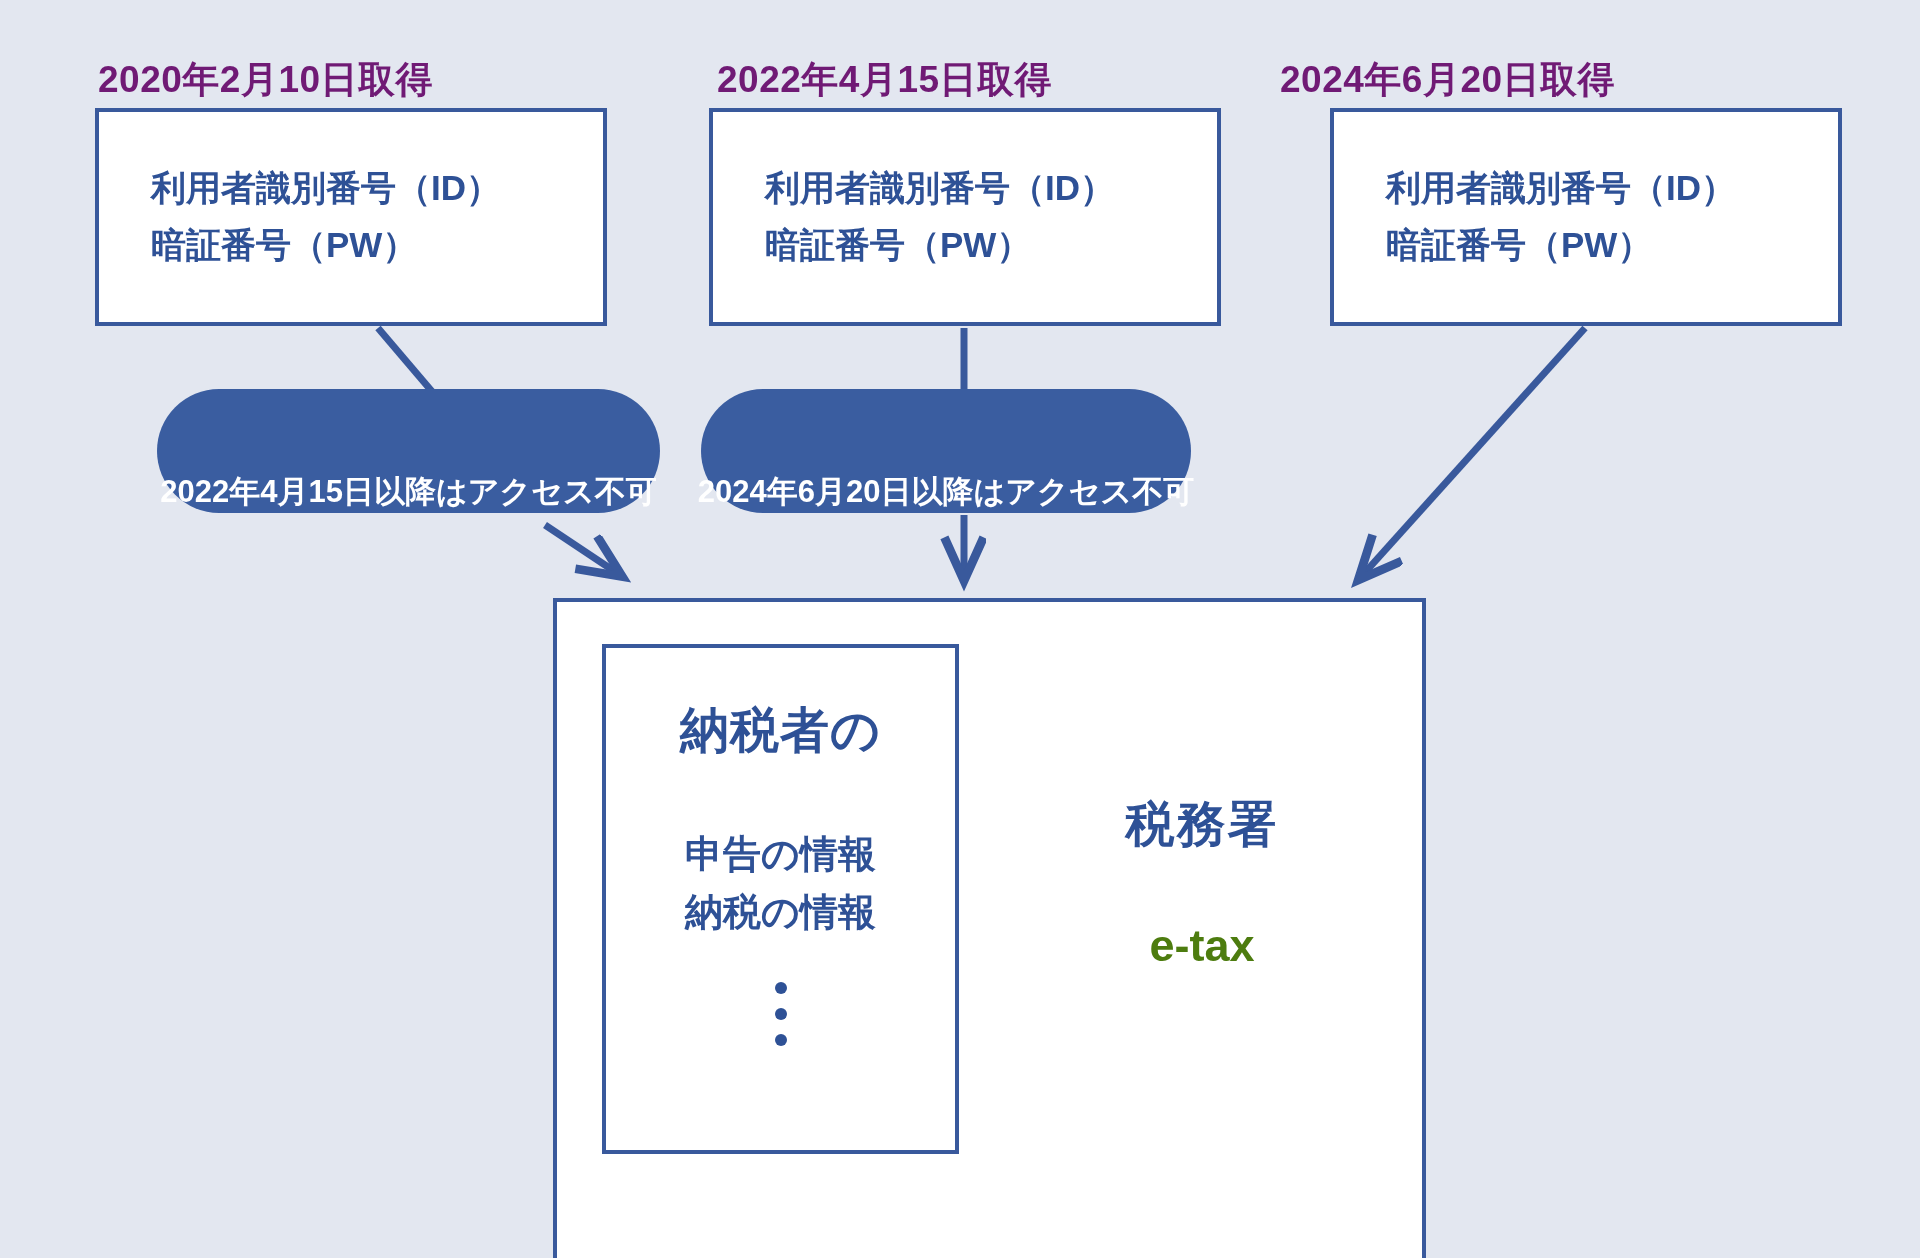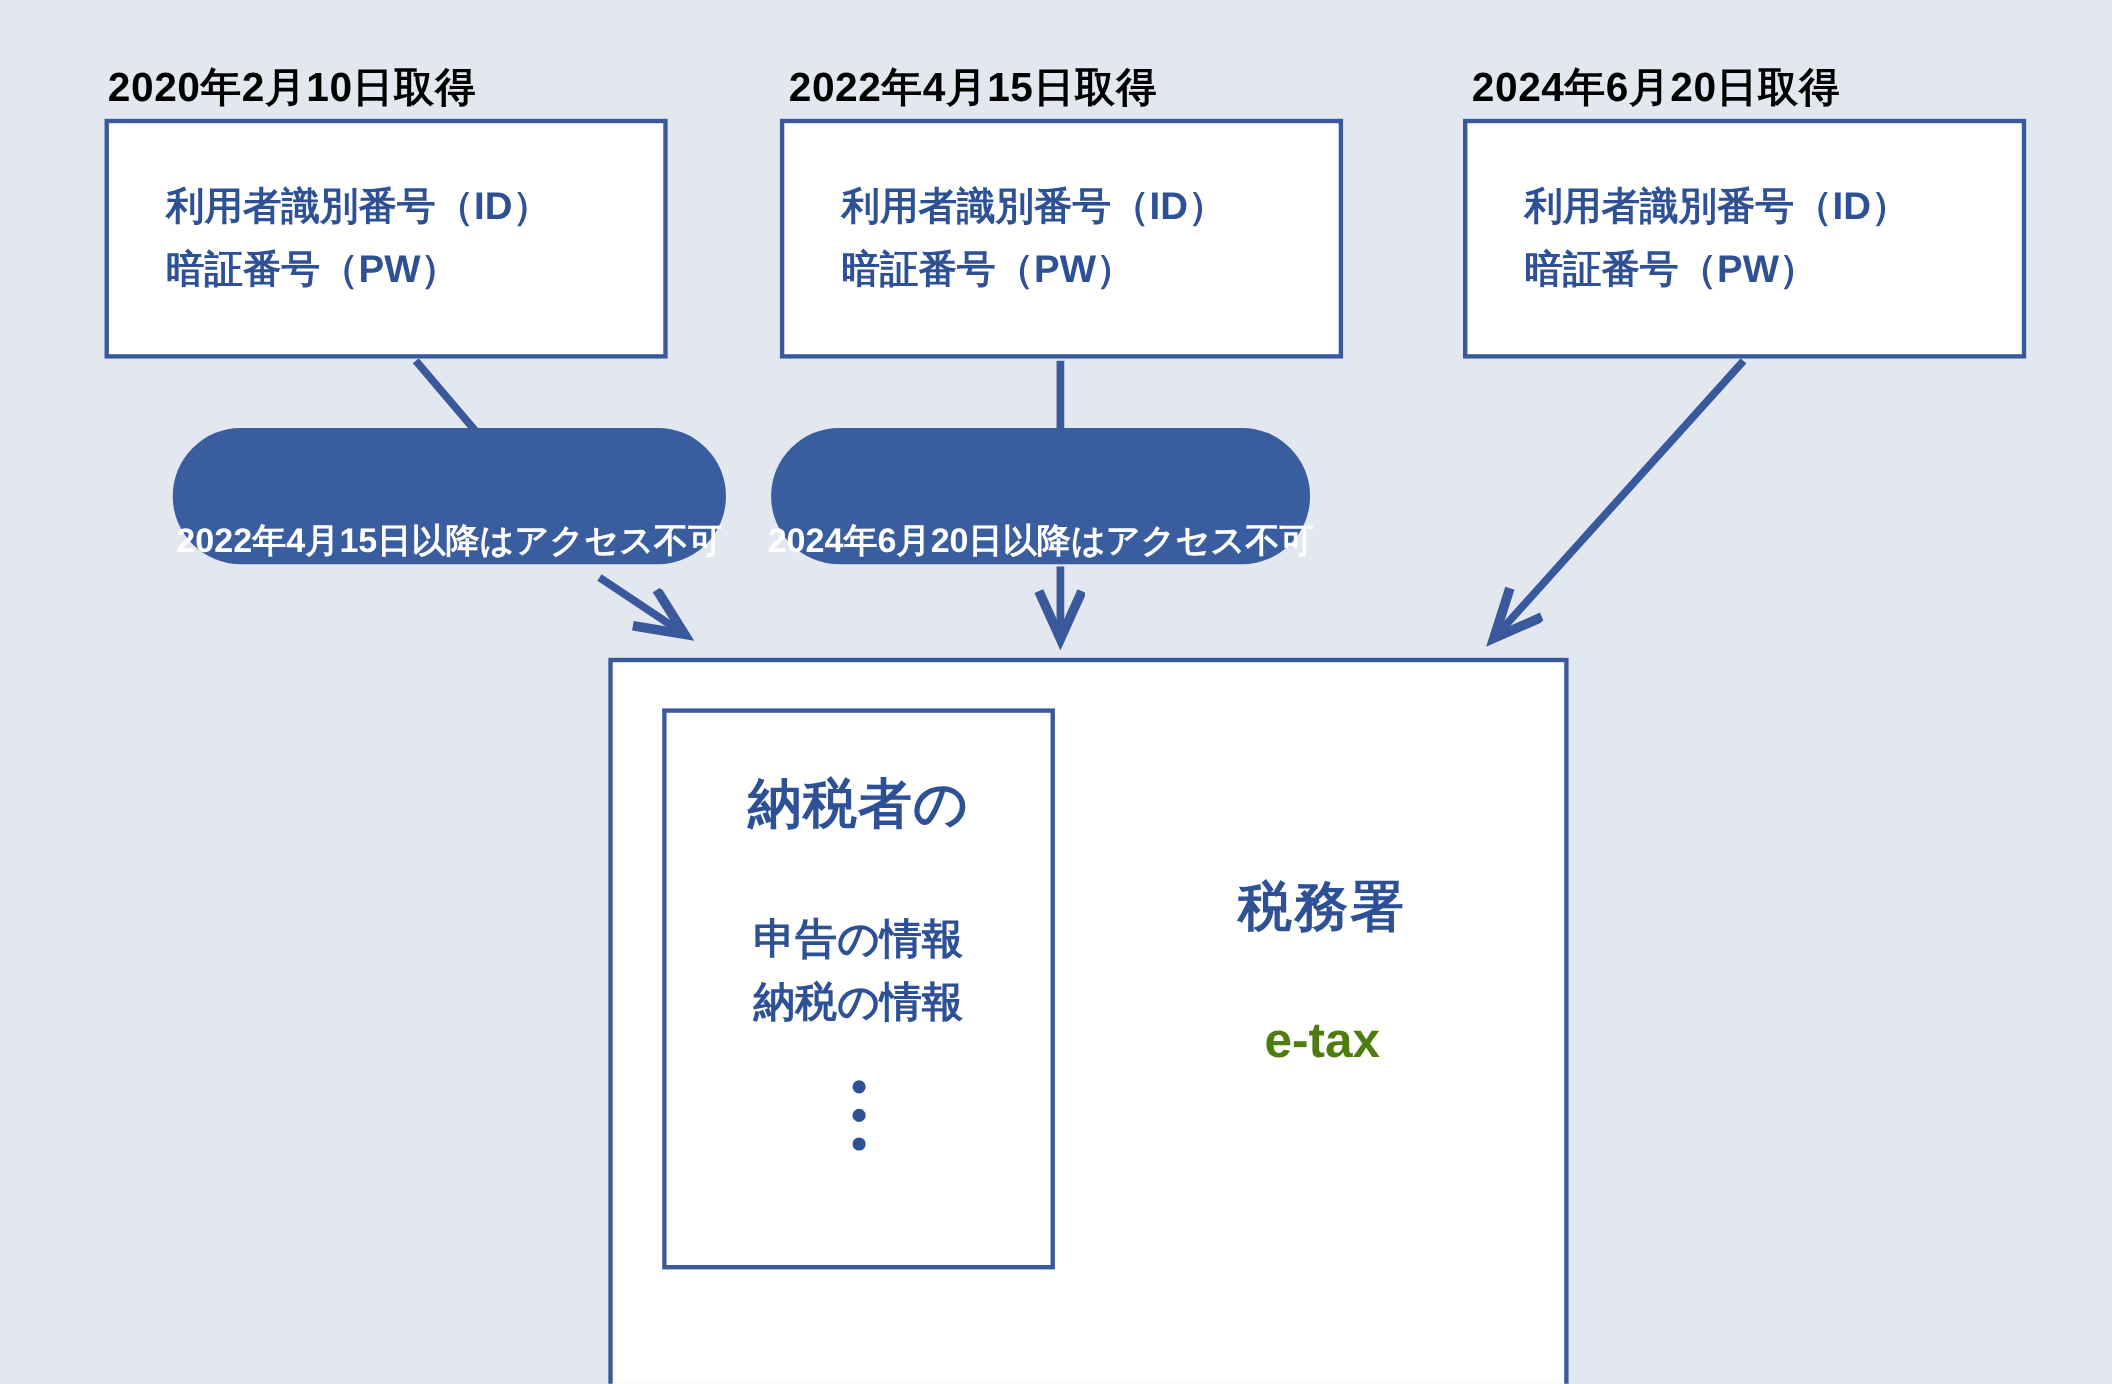--- a/index.html
+++ b/index.html
@@ -22,21 +22,21 @@
   }
 
   
   .abs { position: absolute; }
 
   
   .col-heading {
     font-size: 37px;
     font-weight: bold;
     letter-spacing: 0.5px;
-    color: #000000;
+    color: #701a75;
     white-space: nowrap;
   }
 
   
   .cred-box {
     background: #ffffff;
     border: 4px solid #39599c;
     box-sizing: border-box;
     display: flex;
     flex-direction: column;
@@ -164,21 +164,21 @@
     <div class="cred-line">暗証番号（PW）</div>
   </div>
 
   <div class="abs col-heading" style="left:717px; top:55px;">2022年4月15日取得</div>
 
   <div class="abs cred-box" style="left:709px; top:108px; width:512px; height:218px;">
     <div class="cred-line">利用者識別番号（ID）</div>
     <div class="cred-line">暗証番号（PW）</div>
   </div>
 
-  <div class="abs col-heading" style="left:1338px; top:55px;">2024年6月20日取得</div>
+  <div class="abs col-heading" style="left:1280px; top:55px;">2024年6月20日取得</div>
 
   <div class="abs cred-box" style="left:1330px; top:108px; width:512px; height:218px;">
     <div class="cred-line">利用者識別番号（ID）</div>
     <div class="cred-line">暗証番号（PW）</div>
   </div>
 
   <div class="abs pill" style="left:157px; top:389px; width:503px; height:124px;">
     <div class="pill-line">2022年4月15日以降は</div>
     <div class="pill-line">アクセス不可</div>
   </div>

